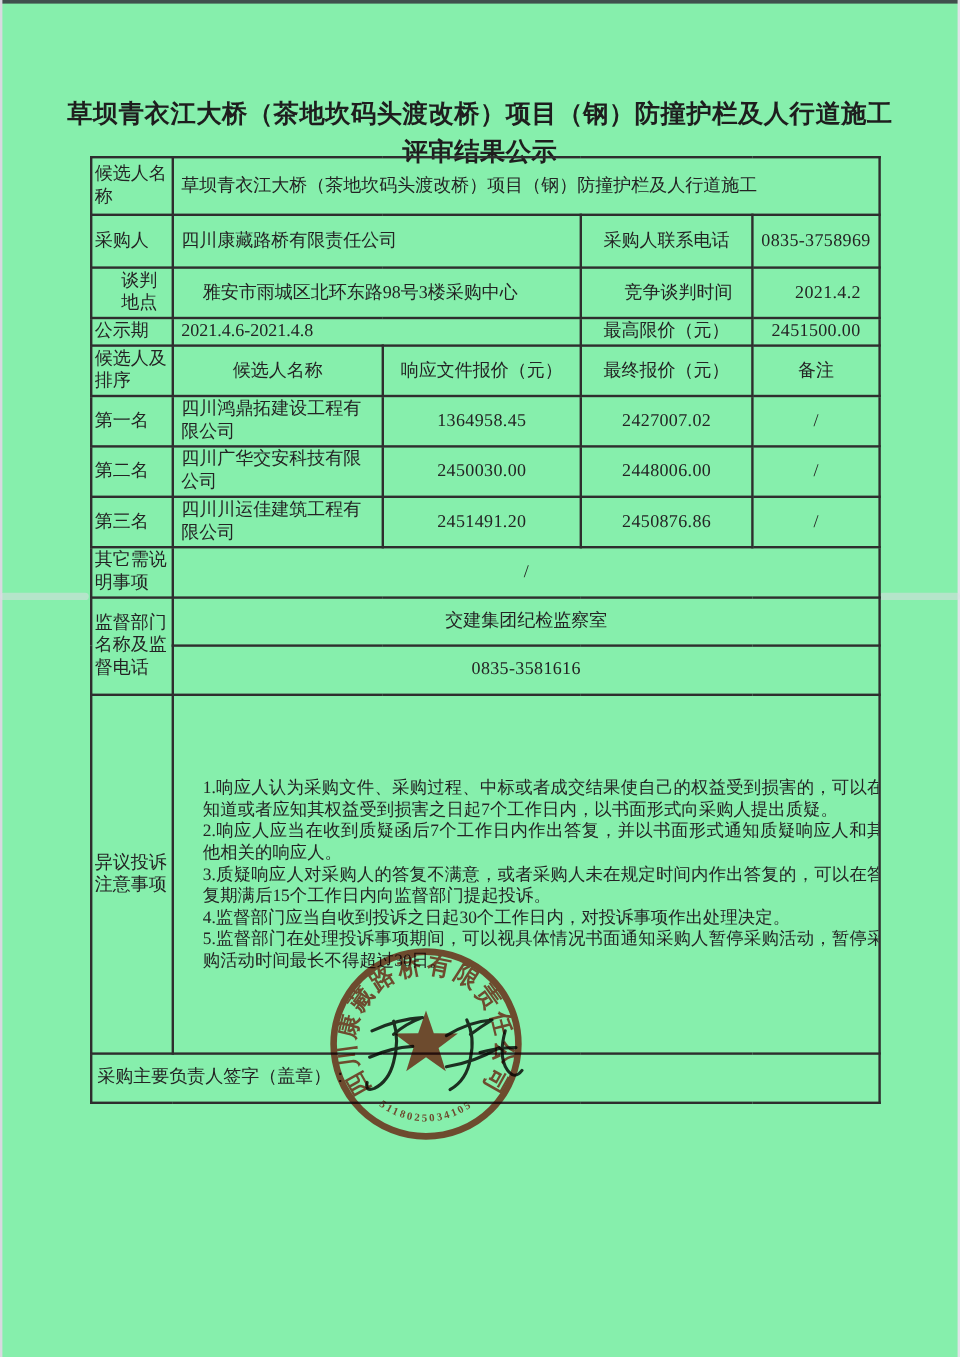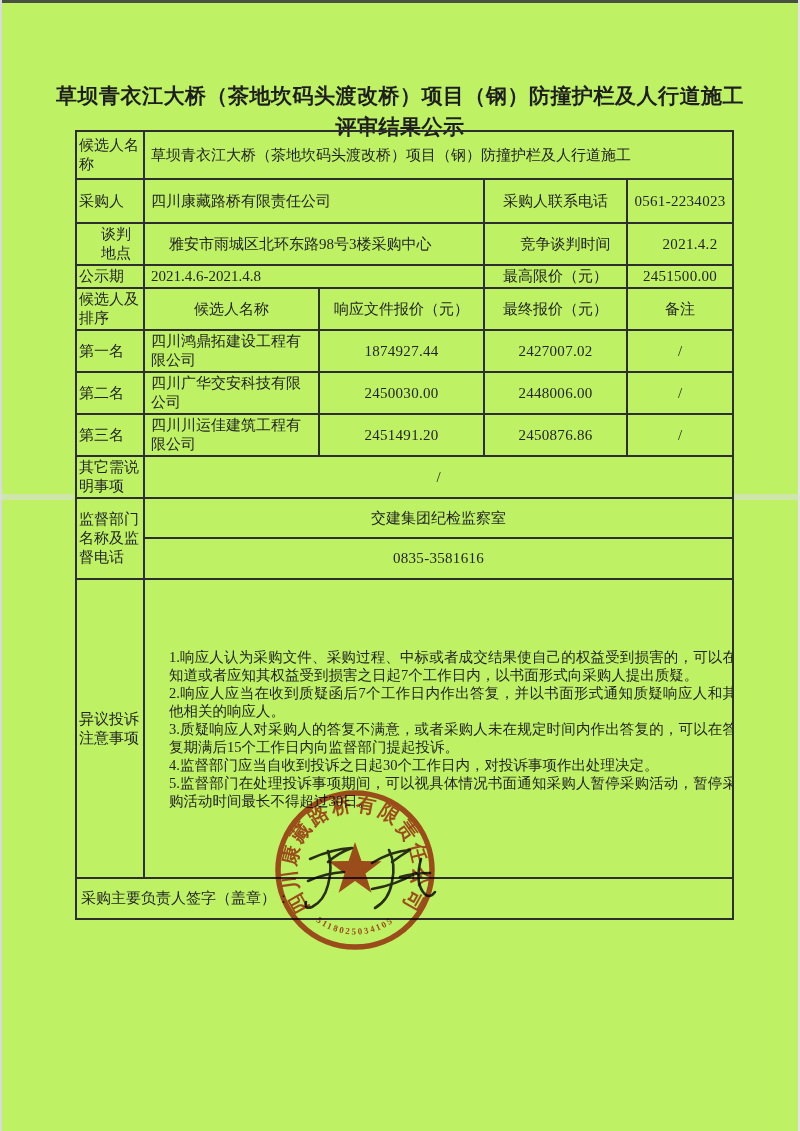--- a/index.html
+++ b/index.html
@@ -1,18 +1,18 @@
 <!DOCTYPE html>
 <html><head>
 <meta charset="utf-8">
 <style>
   html,body{margin:0;padding:0;background:#ffffff;}
   .page{
     position:relative;width:800px;height:1131px;margin:0 auto;
-    background:#bef264;overflow:hidden;
+    background:#86efac;overflow:hidden;
     font-family:"Liberation Serif","DejaVu Serif",serif;
     color:#262626;
   }
   .scan-top-edge{position:absolute;left:0;top:0;width:100%;height:3px;background:#34343c;opacity:.85;}
   .scan-left-edge{position:absolute;left:0;top:0;width:2px;height:100%;background:#d9d9e0;}
   .scan-right-edge{position:absolute;right:0;top:0;width:2px;height:100%;background:#e3e3e9;}
   .scan-streak{position:absolute;height:6px;background:#dcdce3;opacity:.55;border-radius:3px;}
   .streak-l{left:0;top:494px;width:74px;}
   .streak-r{left:733px;top:494px;width:67px;}
 
@@ -85,21 +85,21 @@
     </colgroup>
     <tbody>
         <tr class="r-project">
       <td class="lab">候选人名称</td>
       <td class="val-l" colspan="4">草坝青衣江大桥（茶地坎码头渡改桥）项目（钢）防撞护栏及人行道施工</td>
     </tr>
     <tr class="r-purchaser">
       <td class="lab">采购人</td>
       <td class="val-l" colspan="2">四川康藏路桥有限责任公司</td>
       <td class="val-c">采购人联系电话</td>
-      <td class="num">0561-2234023</td>
+      <td class="num">0835-3758969</td>
     </tr>
     <tr class="r-venue">
       <td class="lab">谈判地点</td>
       <td class="val-l" colspan="2">雅安市雨城区北环东路98号3楼采购中心</td>
       <td class="val-c">竞争谈判时间</td>
       <td class="num">2021.4.2</td>
     </tr>
     <tr class="r-publicity">
       <td class="lab">公示期</td>
       <td class="val-l" colspan="2">2021.4.6-2021.4.8</td>
@@ -109,21 +109,21 @@
     <tr class="r-chead">
       <td class="lab">候选人及排序</td>
       <td class="val-c">候选人名称</td>
       <td class="val-c">响应文件报价（元）</td>
       <td class="val-c">最终报价（元）</td>
       <td class="val-c">备注</td>
     </tr>
     <tr class="r-cand1">
       <td class="lab">第一名</td>
       <td class="val-l cand-name">四川鸿鼎拓建设工程有限公司</td>
-      <td class="num">1874927.44</td>
+      <td class="num">1364958.45</td>
       <td class="num">2427007.02</td>
       <td class="val-c">/</td>
     </tr>
     <tr class="r-cand2">
       <td class="lab">第二名</td>
       <td class="val-l cand-name">四川广华交安科技有限公司</td>
       <td class="num">2450030.00</td>
       <td class="num">2448006.00</td>
       <td class="val-c">/</td>
     </tr>

